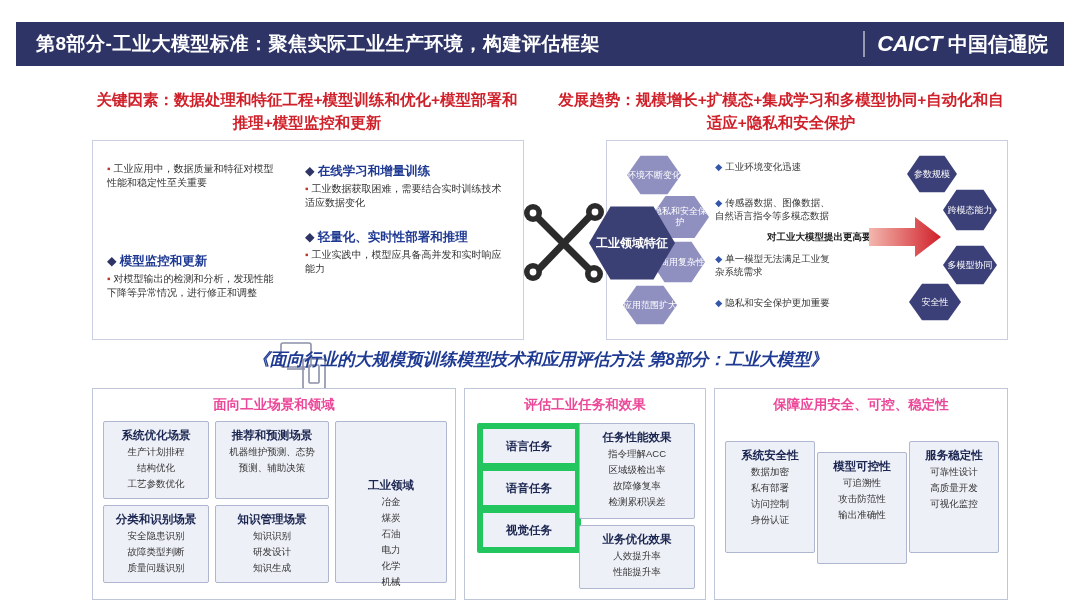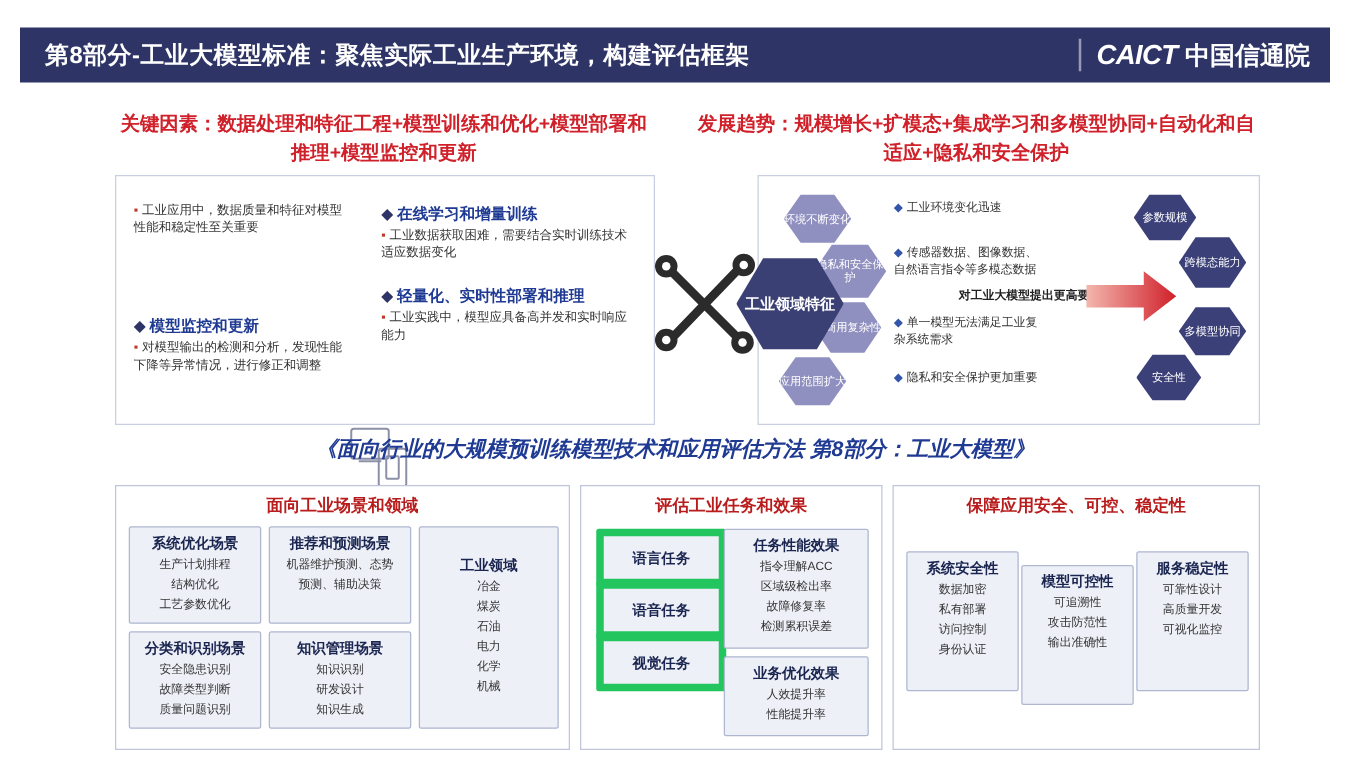--- a/index.html
+++ b/index.html
@@ -92,21 +92,21 @@
   .std-title{
     position:absolute;left:0;top:348px;width:1080px;text-align:center;
     color:#1f3a93;font-size:17px;font-weight:bold;font-style:italic;
   }
 
   
   .panel{
     position:absolute;border:1px solid #bfc6da;background:#fff;
   }
   .panel-title{
-    text-align:center;font-size:13.5px;font-weight:bold;color:#b91c1c;
+    text-align:center;font-size:13.5px;font-weight:bold;color:#ec4899;
     padding-top:7px;
   }
   #panel1{left:92px;top:388px;width:362px;height:210px;}
   #panel2{left:464px;top:388px;width:240px;height:210px;}
   #panel3{left:714px;top:388px;width:292px;height:210px;}
 
   .card{
     position:absolute;border:1px solid #aeb6d0;background:#eef0f8;
     text-align:center;border-radius:2px;
   }
@@ -303,21 +303,21 @@
     </div>
 
     <div class="card" style="left:122px;top:116px;width:112px;height:76px;">
       <div class="ct">知识管理场景</div>
       <div class="cl">知识识别</div>
       <div class="cl">研发设计</div>
       <div class="cl">知识生成</div>
     </div>
 
     <div class="card" style="left:242px;top:32px;width:110px;height:160px;">
-      <div class="ct" style="margin-top:24px;">工业领域</div>
+      <div class="ct" style="margin-top:56px;">工业领域</div>
       <div class="cl">冶金</div>
       <div class="cl">煤炭</div>
       <div class="cl">石油</div>
       <div class="cl">电力</div>
       <div class="cl">化学</div>
       <div class="cl">机械</div>
     </div>
   </div>
 
   <div class="panel" id="panel2">

